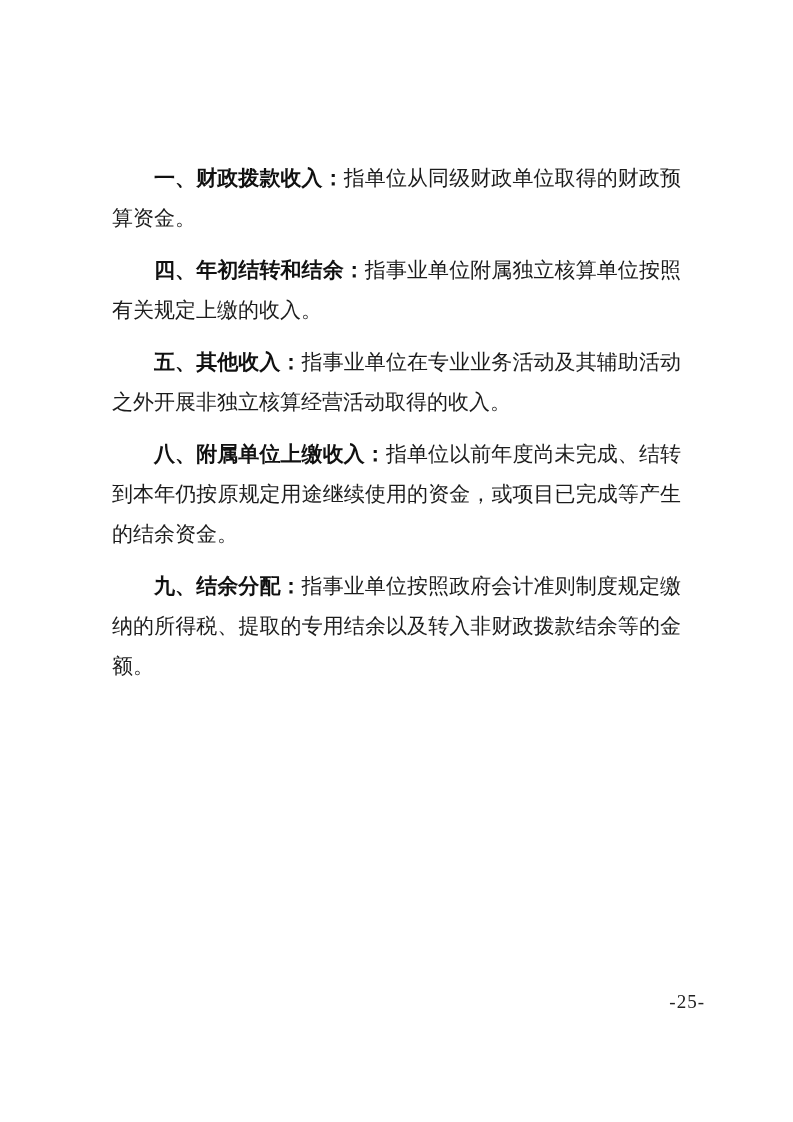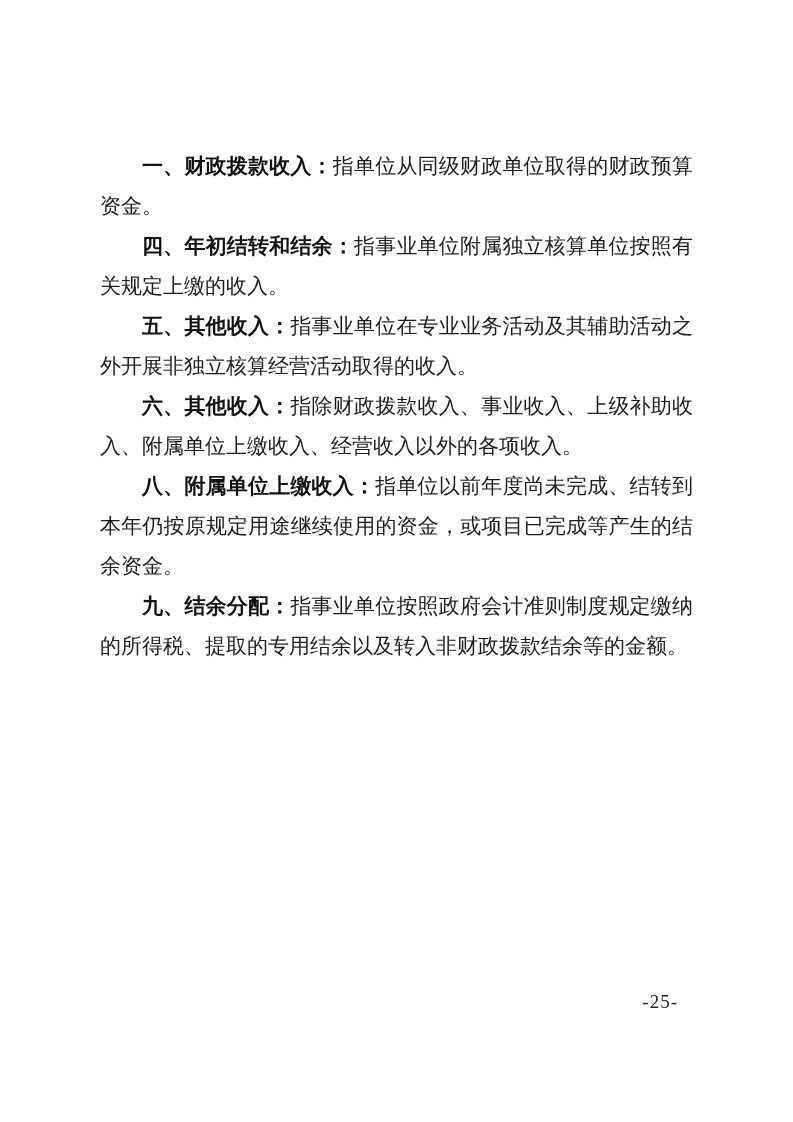--- a/index.html
+++ b/index.html
@@ -20,37 +20,37 @@
     top: 146px;
     left: 100px;
     width: 593px;
     color: #1c1c1c;
     font-size: 21px;
     line-height: 40px;
     text-align: justify;
     text-justify: inter-character;
   }
   .para {
-    margin: 0;
+    margin: 12px;
     padding: 0;
     text-indent: 2em;
     word-break: break-all;
     overflow-wrap: break-word;
   }
   .term {
     font-weight: bold;
     color: #111111;
   }
   .definition {
     font-weight: normal;
   }
   .page-number {
     position: absolute;
     top: 991px;
-    right: 115px;
+    right: 88px;
     font-size: 19px;
     letter-spacing: 1px;
     color: #222222;
     font-family: "Liberation Serif", "DejaVu Serif", serif;
   }
 </style>
 </head>
 <body>
 
 <div class="page">
@@ -58,21 +58,20 @@
   <div class="content">
 
     <p class="para"><span class="term">一、财政拨款收入：</span><span class="definition">指单位从同级财政单位取得的财政预算资金。</span></p>
 
 
 
     <p class="para"><span class="term">四、年初结转和结余：</span><span class="definition">指事业单位附属独立核算单位按照有关规定上缴的收入。</span></p>
 
     <p class="para"><span class="term">五、其他收入：</span><span class="definition">指事业单位在专业业务活动及其辅助活动之外开展非独立核算经营活动取得的收入。</span></p>
 
-    <p class="para"><span class="term">六、其他收入：</span><span class="definition">指除财政拨款收入、事业收入、上级补助收入、附属单位上缴收入、经营收入以外的各项收入。</span></p>
 
 
     <p class="para"><span class="term">八、附属单位上缴收入：</span><span class="definition">指单位以前年度尚未完成、结转到本年仍按原规定用途继续使用的资金，或项目已完成等产生的结余资金。</span></p>
 
     <p class="para"><span class="term">九、结余分配：</span><span class="definition">指事业单位按照政府会计准则制度规定缴纳的所得税、提取的专用结余以及转入非财政拨款结余等的金额。</span></p>
 
   </div>
 
   <div class="page-number">-25-</div>
 

